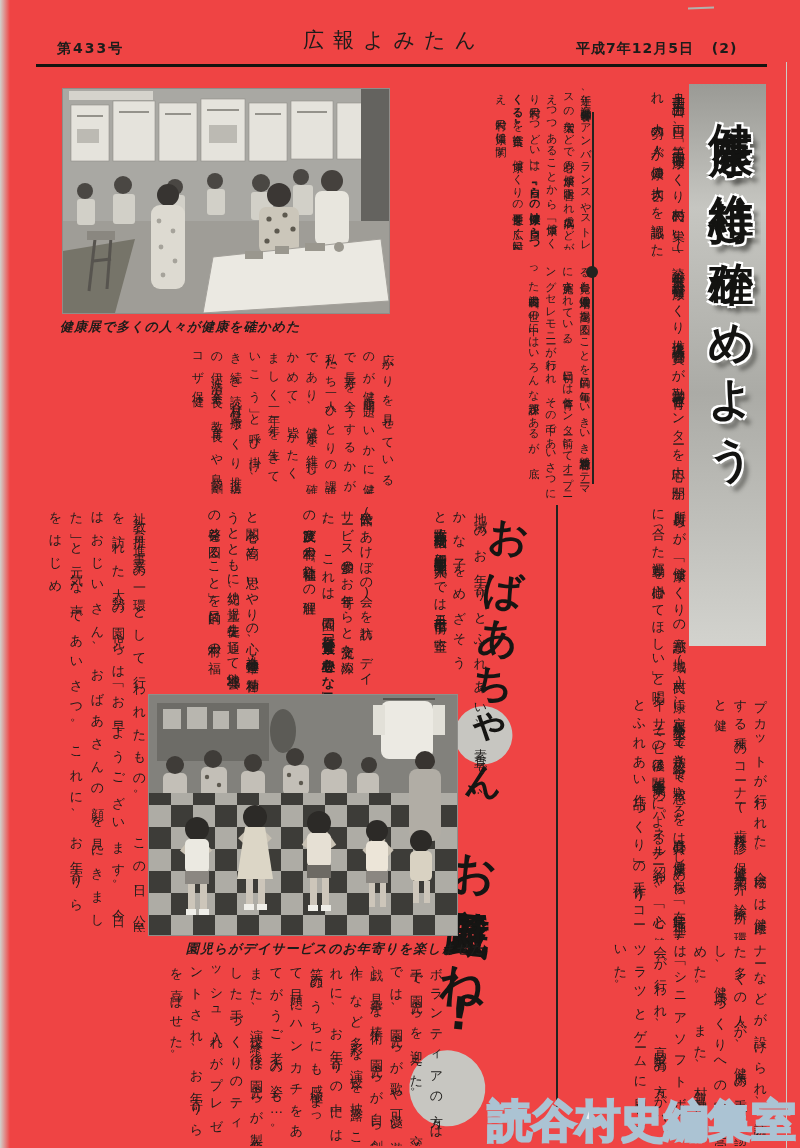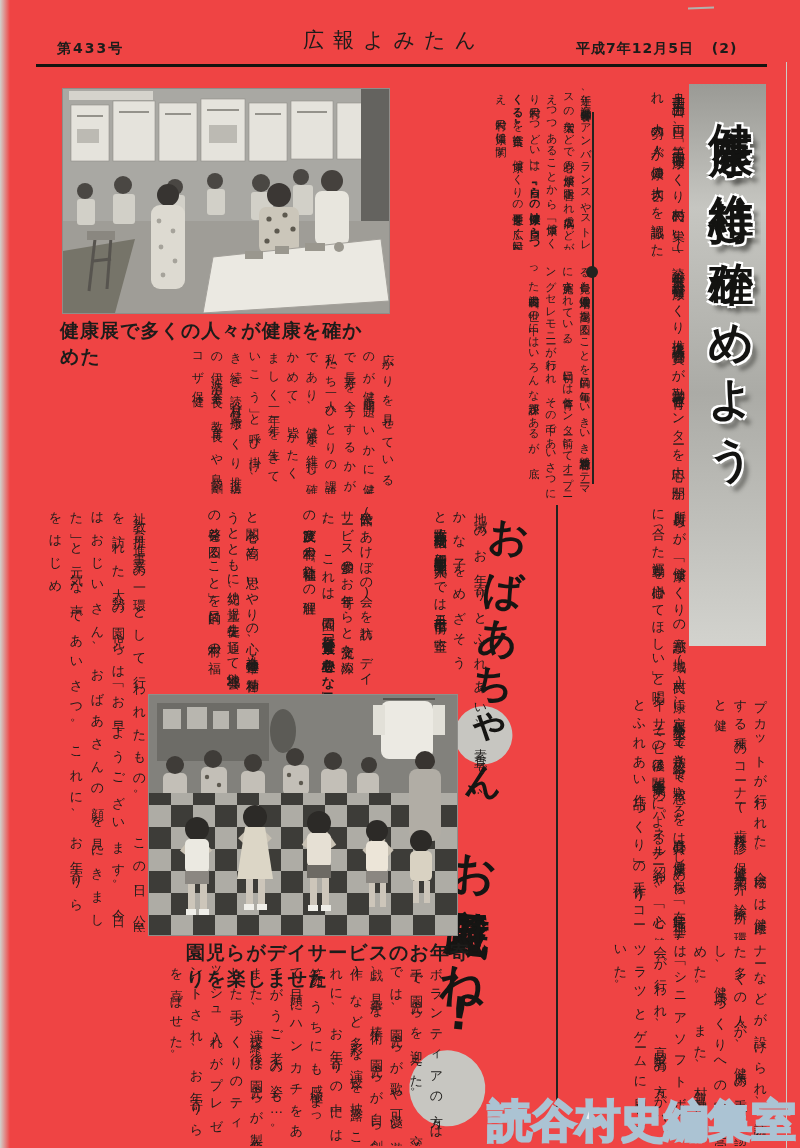--- a/index.html
+++ b/index.html
@@ -25,21 +25,21 @@
   .a2std{font-size:13px;line-height:19px;letter-spacing:1px;}
   .a2wide{font-size:13px;line-height:21px;letter-spacing:8px;}
   .a2f{font-size:13px;line-height:20px;letter-spacing:6px;}
   .bold{font-weight:bold;}
   .hl1{
     font-size:45px;font-weight:bold;letter-spacing:6px;color:#131311;
     text-shadow:-2px -2px 0 #fff,2px -2px 0 #fff,-2px 2px 0 #fff,2px 2px 0 #fff,
                  -1px 2px 0 #fff, 2px -1px 0 #fff,
                  6px 7px 4px rgba(45,45,42,.55);
   }
-  .caption{font-size:19px;font-weight:bold;letter-spacing:1px;}
+  .caption{font-size:13px;font-weight:bold;letter-spacing:1px;font-style:italic;}
   .vline{background:#24231f;}
   .bullet{background:#24231f;border-radius:50%;}
   
   .hl2wrap{transform:rotate(6deg);transform-origin:50% 0%;}
   .hl2{font-weight:bold;color:#161513;}
   .hl2 .s1{font-size:40px;letter-spacing:4px;}
   .hl2 .s2{font-size:37px;letter-spacing:2px;}
   .hl2 .s3{font-size:45px;letter-spacing:2px;}
   .gcirc{position:absolute;border-radius:50%;background:#c7c6c1;}
   .hl2text{position:relative;z-index:2;}

